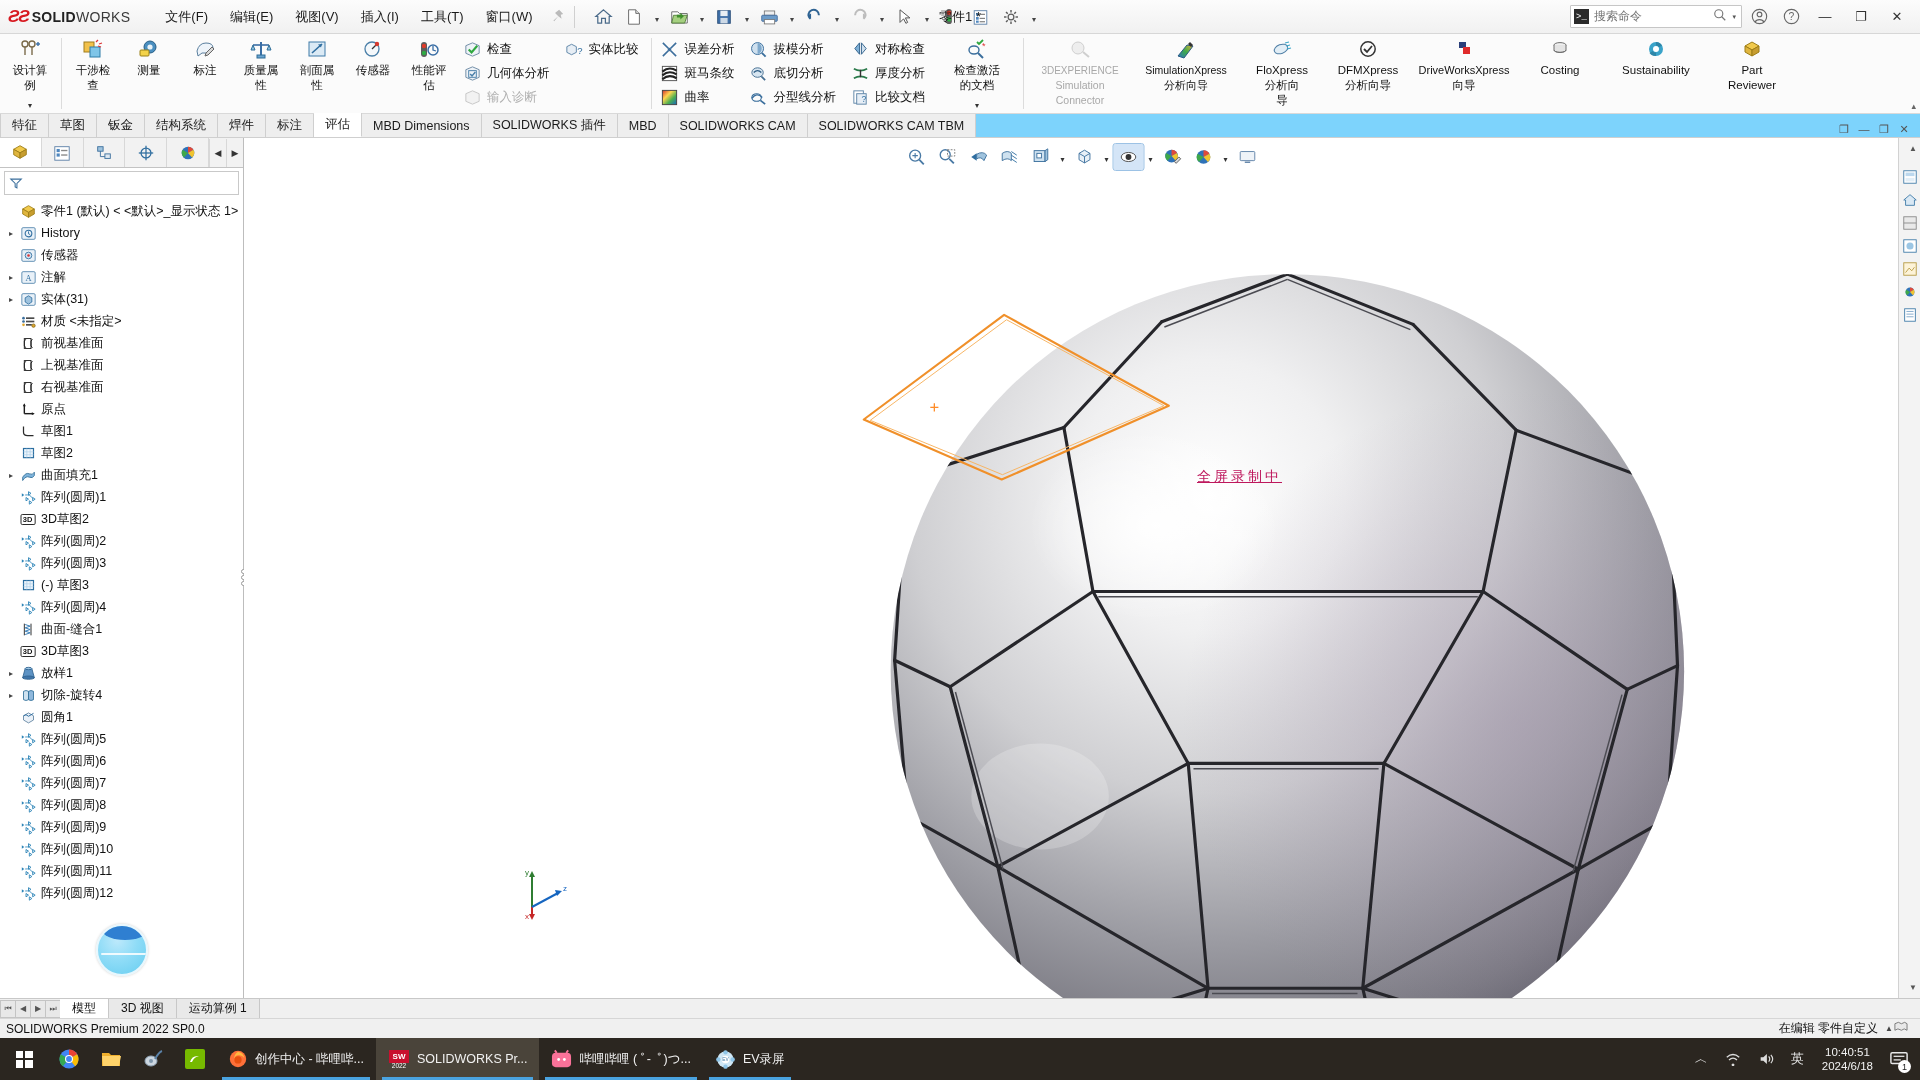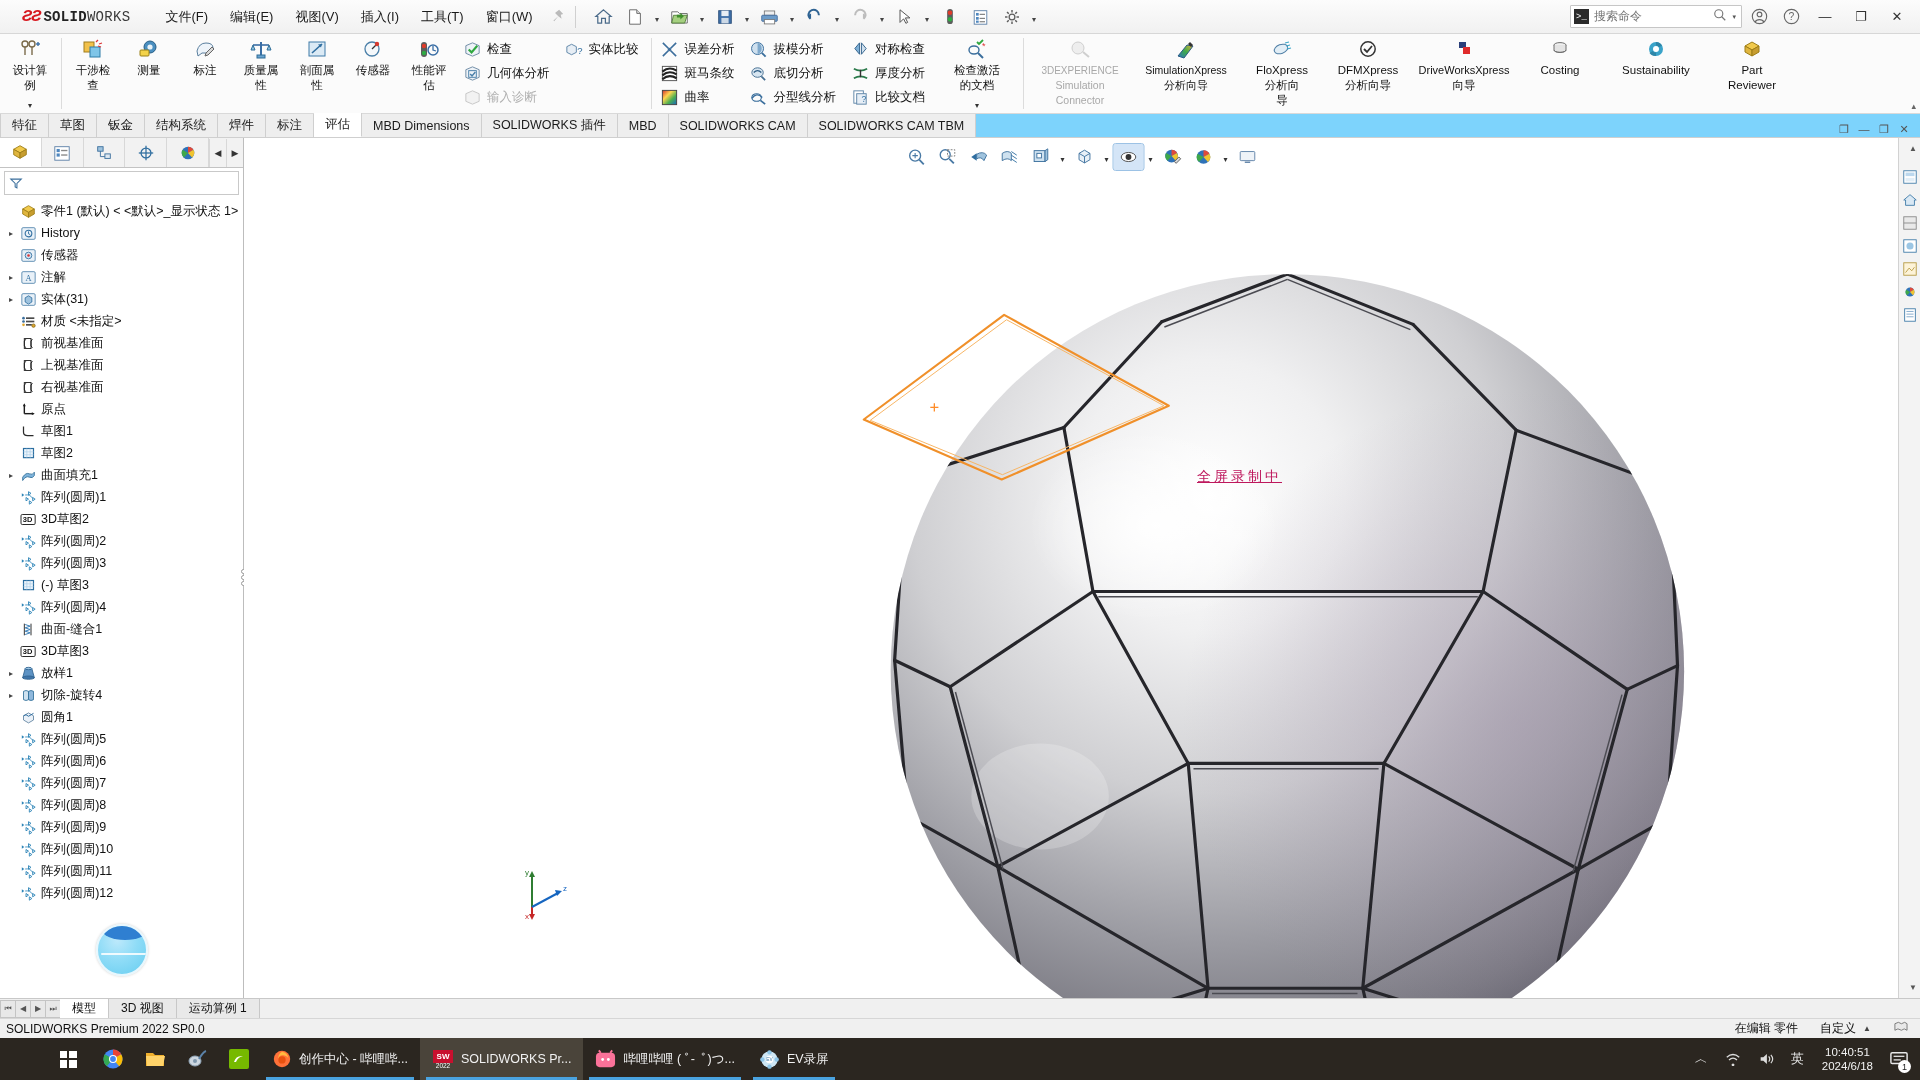--- a/index.html
+++ b/index.html
@@ -13,21 +13,21 @@
   .app { position: relative; width: 1920px; height: 1080px; display: flex; flex-direction: column; }
 
   
   .titlebar {
     height: 34px; min-height: 34px;
     background: linear-gradient(#fcfcfc, #f1f1f1);
     border-bottom: 1px solid #d7d7d7;
     display: flex; align-items: center;
     position: relative;
   }
-  .logo { display: flex; align-items: center; padding: 0 14px 0 22px; font-family: Liberation Mono, monospace; }
+  .logo { display: flex; align-items: center; padding: 0 14px 0 8px; }
   .logo-ds { color: #d71920; font-weight: bold; font-size: 17px; font-style: italic; letter-spacing: -1px;}
   .logo-sw { font-size: 14px; font-weight: bold; color: #222; letter-spacing: .3px; margin-left:3px;}
   .logo-sw span.light { font-weight: normal; color:#3a3a3a; }
   .menubar { display: flex; align-items: center; gap: 0; margin-left: 10px; }
   .menu-item { padding: 5px 11px; font-size: 13px; color: #1a1a1a; cursor: default; border-radius:2px;}
   .pin-icon { width: 20px; margin-left: 4px; opacity:.55; text-align:center; font-size:13px; color:#555;}
   .tb-sep { width:1px; height:22px; background:#d0d0d0; margin:0 7px; }
 
   .qat { display: flex; align-items: center; gap: 1px; margin-left: 6px;}
   .qat-btn { width: 30px; height: 28px; display: flex; align-items:center; justify-content:center; border-radius:2px;}
@@ -161,25 +161,25 @@
   .nav-btns div{width:16px;height:18px;display:flex;align-items:center;justify-content:center;font-size:8px;
       border:1px solid #c4c4c4; background:#e8e8e8; color:#555; margin-right:-1px;}
   .btab { padding:0 12px; display:flex;align-items:center; font-size:12px; color:#111;
           border-right:1px solid #c8c8c8; background:#e9e9e9; }
   .btab.active{background:#fff;}
   .btab:first-of-type{border-left:1px solid #c8c8c8;}
 
   
   .statusbar { height:20px;min-height:20px;background:#f0f0f0;border-top:1px solid #d6d6d6;
                display:flex;align-items:center;padding:0 6px;font-size:12px;color:#111;}
-  .sb-right{margin-left:auto;display:flex;align-items:center;gap:22px;padding-right:6px;justify-content:space-between;}
+  .sb-right{margin-left:auto;display:flex;align-items:center;padding-right:6px;justify-content:space-between;}
   .sb-right .arrow{font-size:8px;color:#444;}
 
   
-  .taskbar { height:42px;min-height:42px;background:#2b2620; display:flex;align-items:center; color:#fff;padding-left:44px;}
+  .taskbar { height:42px;min-height:42px;background:#2b2620; display:flex;align-items:center; color:#fff;}
   .tb-start { width:48px;height:42px;display:flex;align-items:center;justify-content:center;}
   .win-logo{width:17px;height:17px;display:grid;grid-template-columns:1fr 1fr;grid-template-rows:1fr 1fr;gap:2px;}
   .win-logo i{background:#fff;display:block;}
   .tb-icon{width:42px;height:42px;display:flex;align-items:center;justify-content:center;}
   .tb-task{height:42px;display:flex;align-items:center;gap:7px;padding:0 12px;position:relative;max-width:215px;}
   .tb-task.active{background:#4a443a;}
   .tb-task .tname{font-size:12.5px;color:#f1f1f1;white-space:nowrap;overflow:hidden;text-overflow:ellipsis;}
   .tb-task .underline{position:absolute;left:6px;right:6px;bottom:0;height:3px;background:#4aa3e0;}
   .tb-right{margin-left:auto;display:flex;align-items:center;gap:3px;padding-right:6px;}
   .tb-right .tri{padding:0 7px;font-size:13px;color:#e6e6e6;height:42px;display:flex;align-items:center;}
@@ -299,20 +299,21 @@
               <line x1="4.5" y1="4.5" x2="6.4" y2="6.4"></line>
               <line x1="13.6" y1="13.6" x2="15.5" y2="15.5"></line>
               <line x1="15.5" y1="4.5" x2="13.6" y2="6.4"></line>
               <line x1="6.4" y1="13.6" x2="4.5" y2="15.5"></line>
             </g>
           </svg>
       </div>
       <div class="caret">▾</div>
     </div>
 
+    <div class="doc-title">零件1 *</div>
 
     <div class="title-right">
       <div class="searchbox">
         <div class="search-glyph">&gt;_</div>
         <input placeholder="搜索命令" style="">
         <div class="mag">
           <svg width="14" height="14" viewBox="0 0 16 16">
               <circle cx="6.6" cy="6.6" r="4.6" fill="none" stroke="#777" stroke-width="1.3"></circle>
               <line x1="10" y1="10" x2="14" y2="14" stroke="#777" stroke-width="1.5"></line>
             </svg>

